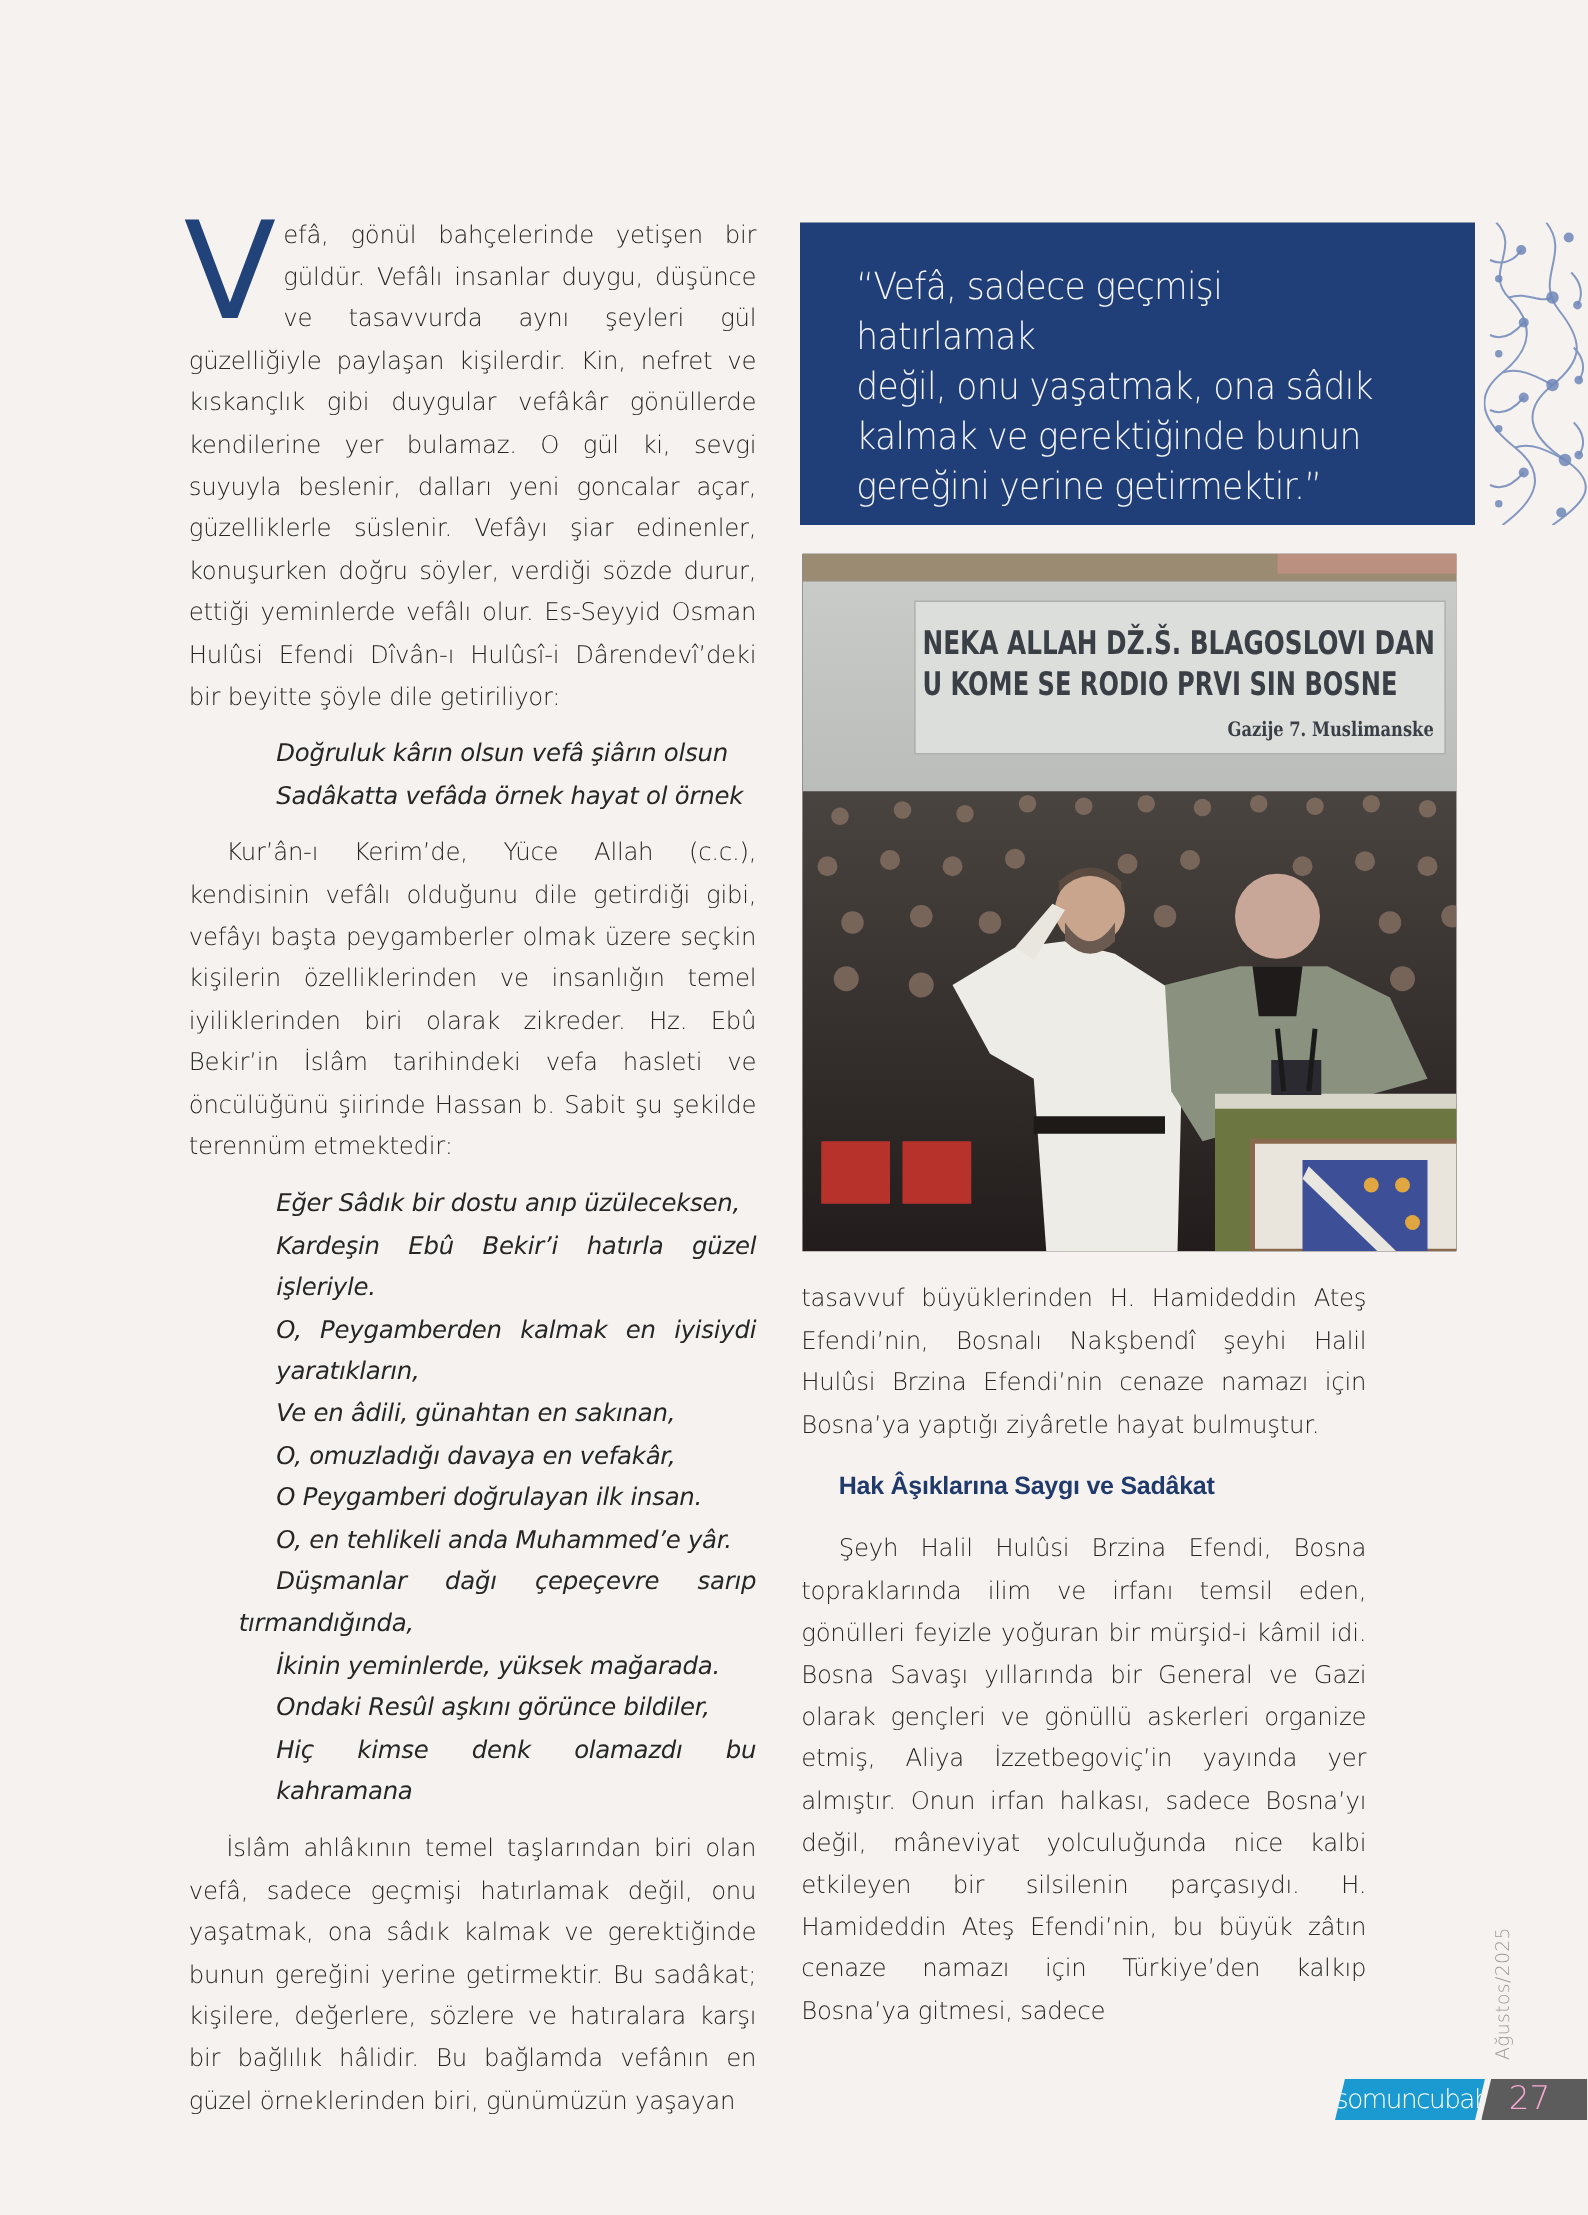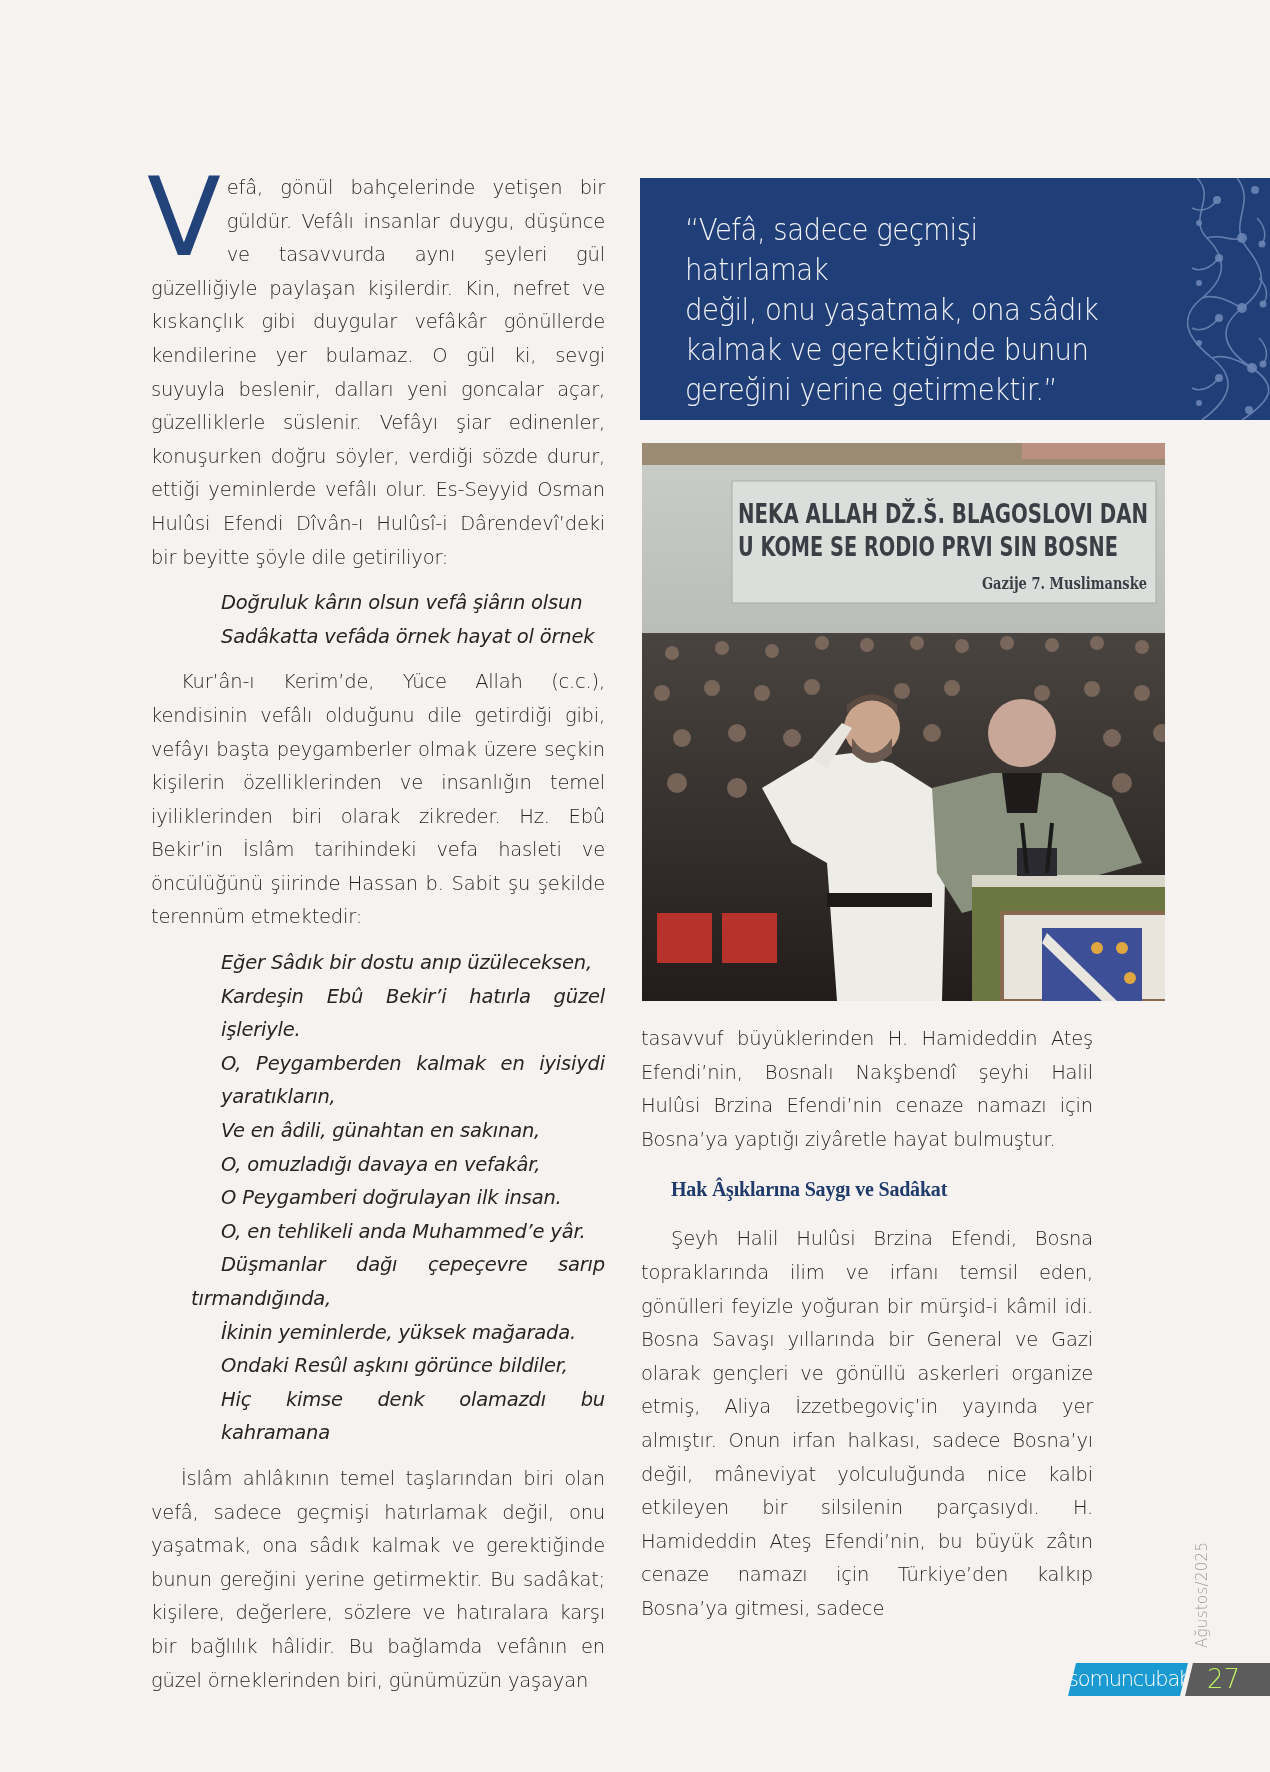--- a/index.html
+++ b/index.html
@@ -33,33 +33,33 @@
     height: 90px;
   }
   .verse {
     font-style: italic;
     margin: 0;
   }
   .verse-line { padding-left: 30px; display: block; text-align: justify; margin-left: 40px; }
   .verse-line.wrap { text-align: justify; text-align-last: left; }
   .gap-m { height: 12px; }
   .section-heading {
-    font-family: Liberation Serif, serif;
+    font-family: Liberation Sans, sans-serif;
     font-weight: 600;
     color: #1f3a6b;
     font-size: 20px;
     padding-left: 30px;
     margin: 16px 0 16px 0;
     line-height: 34px;
     text-align: left;
   }
 
   
   #quote-box {
-    position: absolute; left: 640px; top: 178px; width: 630px; height: 242px;
+    position: absolute; left: 640px; top: 178px; width: 540px; height: 242px;
     background: #203e77;
   }
   #quote-text {
     position: absolute; left: 45px; top: 32px; width: 480px;
     font-family: "DejaVu Sans", sans-serif;
     font-weight: 300;
     font-size: 30px;
     line-height: 40px;
     color: #f3f4f8;
     letter-spacing: -0.6px;
@@ -89,21 +89,21 @@
     position: absolute; left: 1068px; top: 1663px; width: 120px; height: 33px;
     background: #1a9ad0;
     clip-path: polygon(8px 0, 100% 0, calc(100% - 8px) 100%, 0 100%);
     color: #ffffff; font-size: 21px; line-height: 33px;
     font-weight: 300; text-align: center; letter-spacing: -1.2px;
   }
   #page-tab {
     position: absolute; left: 1185px; top: 1663px; width: 85px; height: 33px;
     background: #5c5c5c;
     clip-path: polygon(8px 0, 100% 0, 100% 100%, 0 100%);
-    color: #bef264; font-size: 26px; line-height: 33px;
+    color: #f9a8d4; font-size: 26px; line-height: 33px;
     font-weight: 300; padding-left: 22px; box-sizing: border-box;
   }
 </style>
 </head>
 <body>
 
 <div id="left-col" class="col">
   <p>
     <span class="dropcap">V</span><span>efâ, gönül bahçelerinde yetişen bir güldür. Vefâlı insanlar duygu, düşünce ve tasavvurda aynı şeyleri gül güzelliğiyle paylaşan kişilerdir. Kin, nefret ve kıskançlık gibi duygular vefâkâr gönüllerde kendilerine yer bulamaz. O gül ki, sevgi suyuyla beslenir, dalları yeni goncalar açar, güzelliklerle süslenir. Vefâyı şiar edinenler, konuşurken doğru söyler, verdiği sözde durur, ettiği yeminlerde vefâlı olur. Es-Seyyid Osman Hulûsi Efendi Dîvân-ı Hulûsî-i Dârendevî’deki bir beyitte şöyle dile getiriliyor:</span>
   </p>

